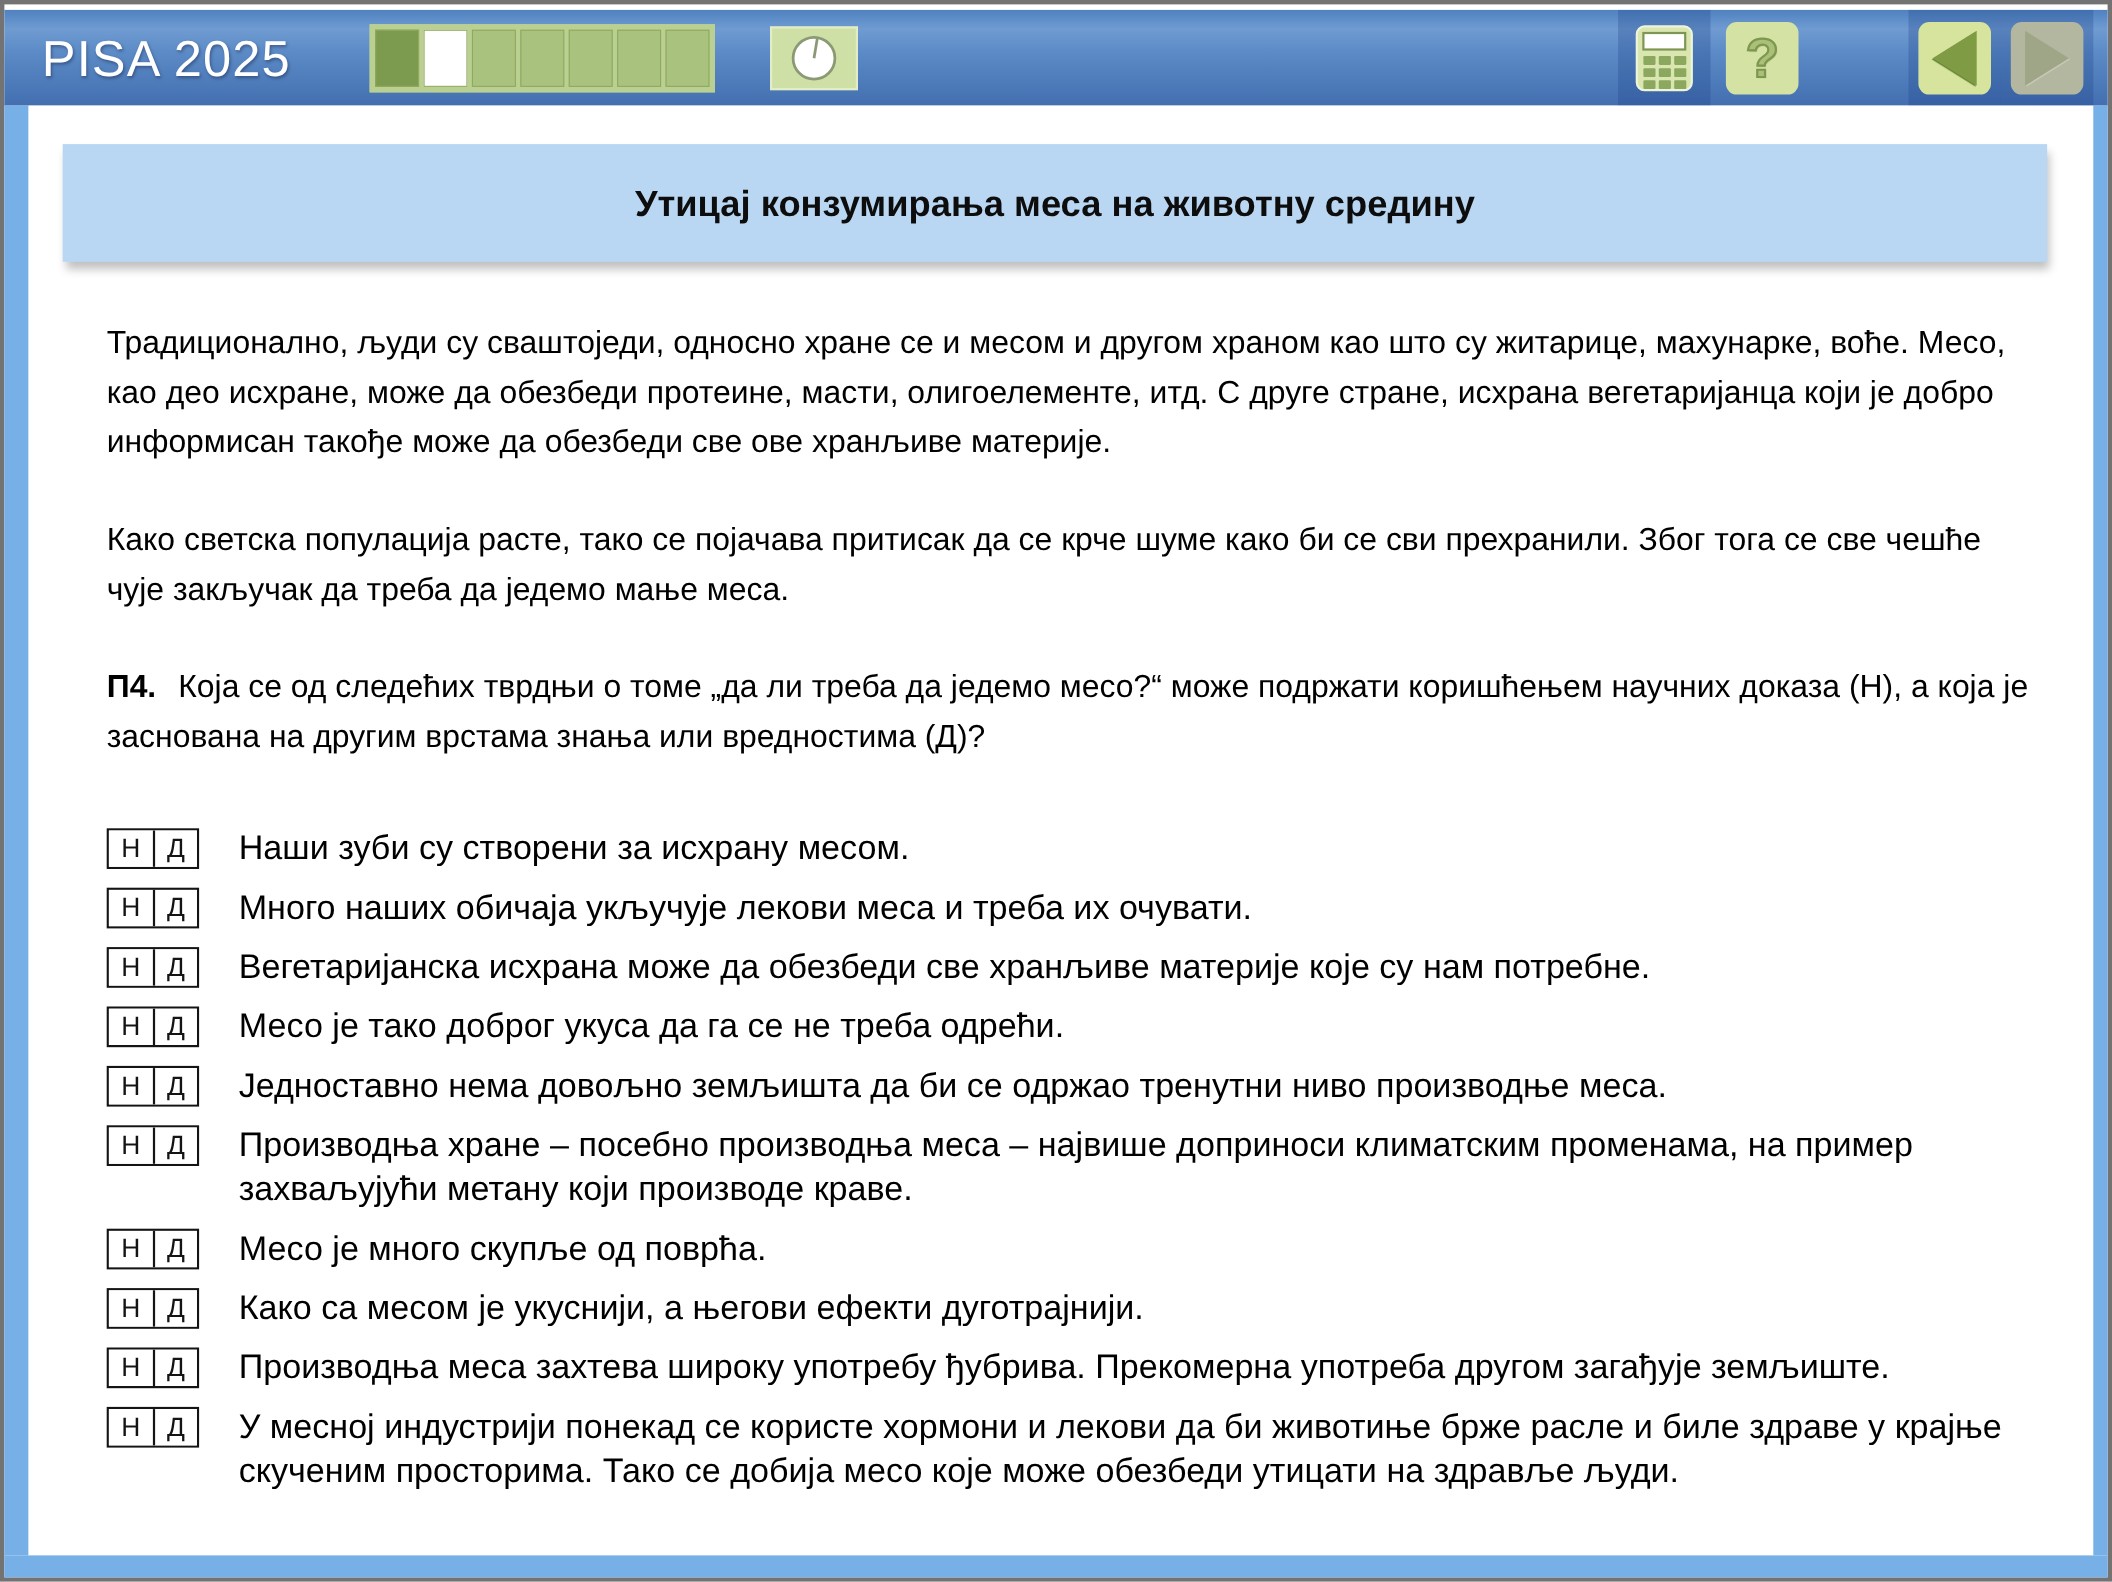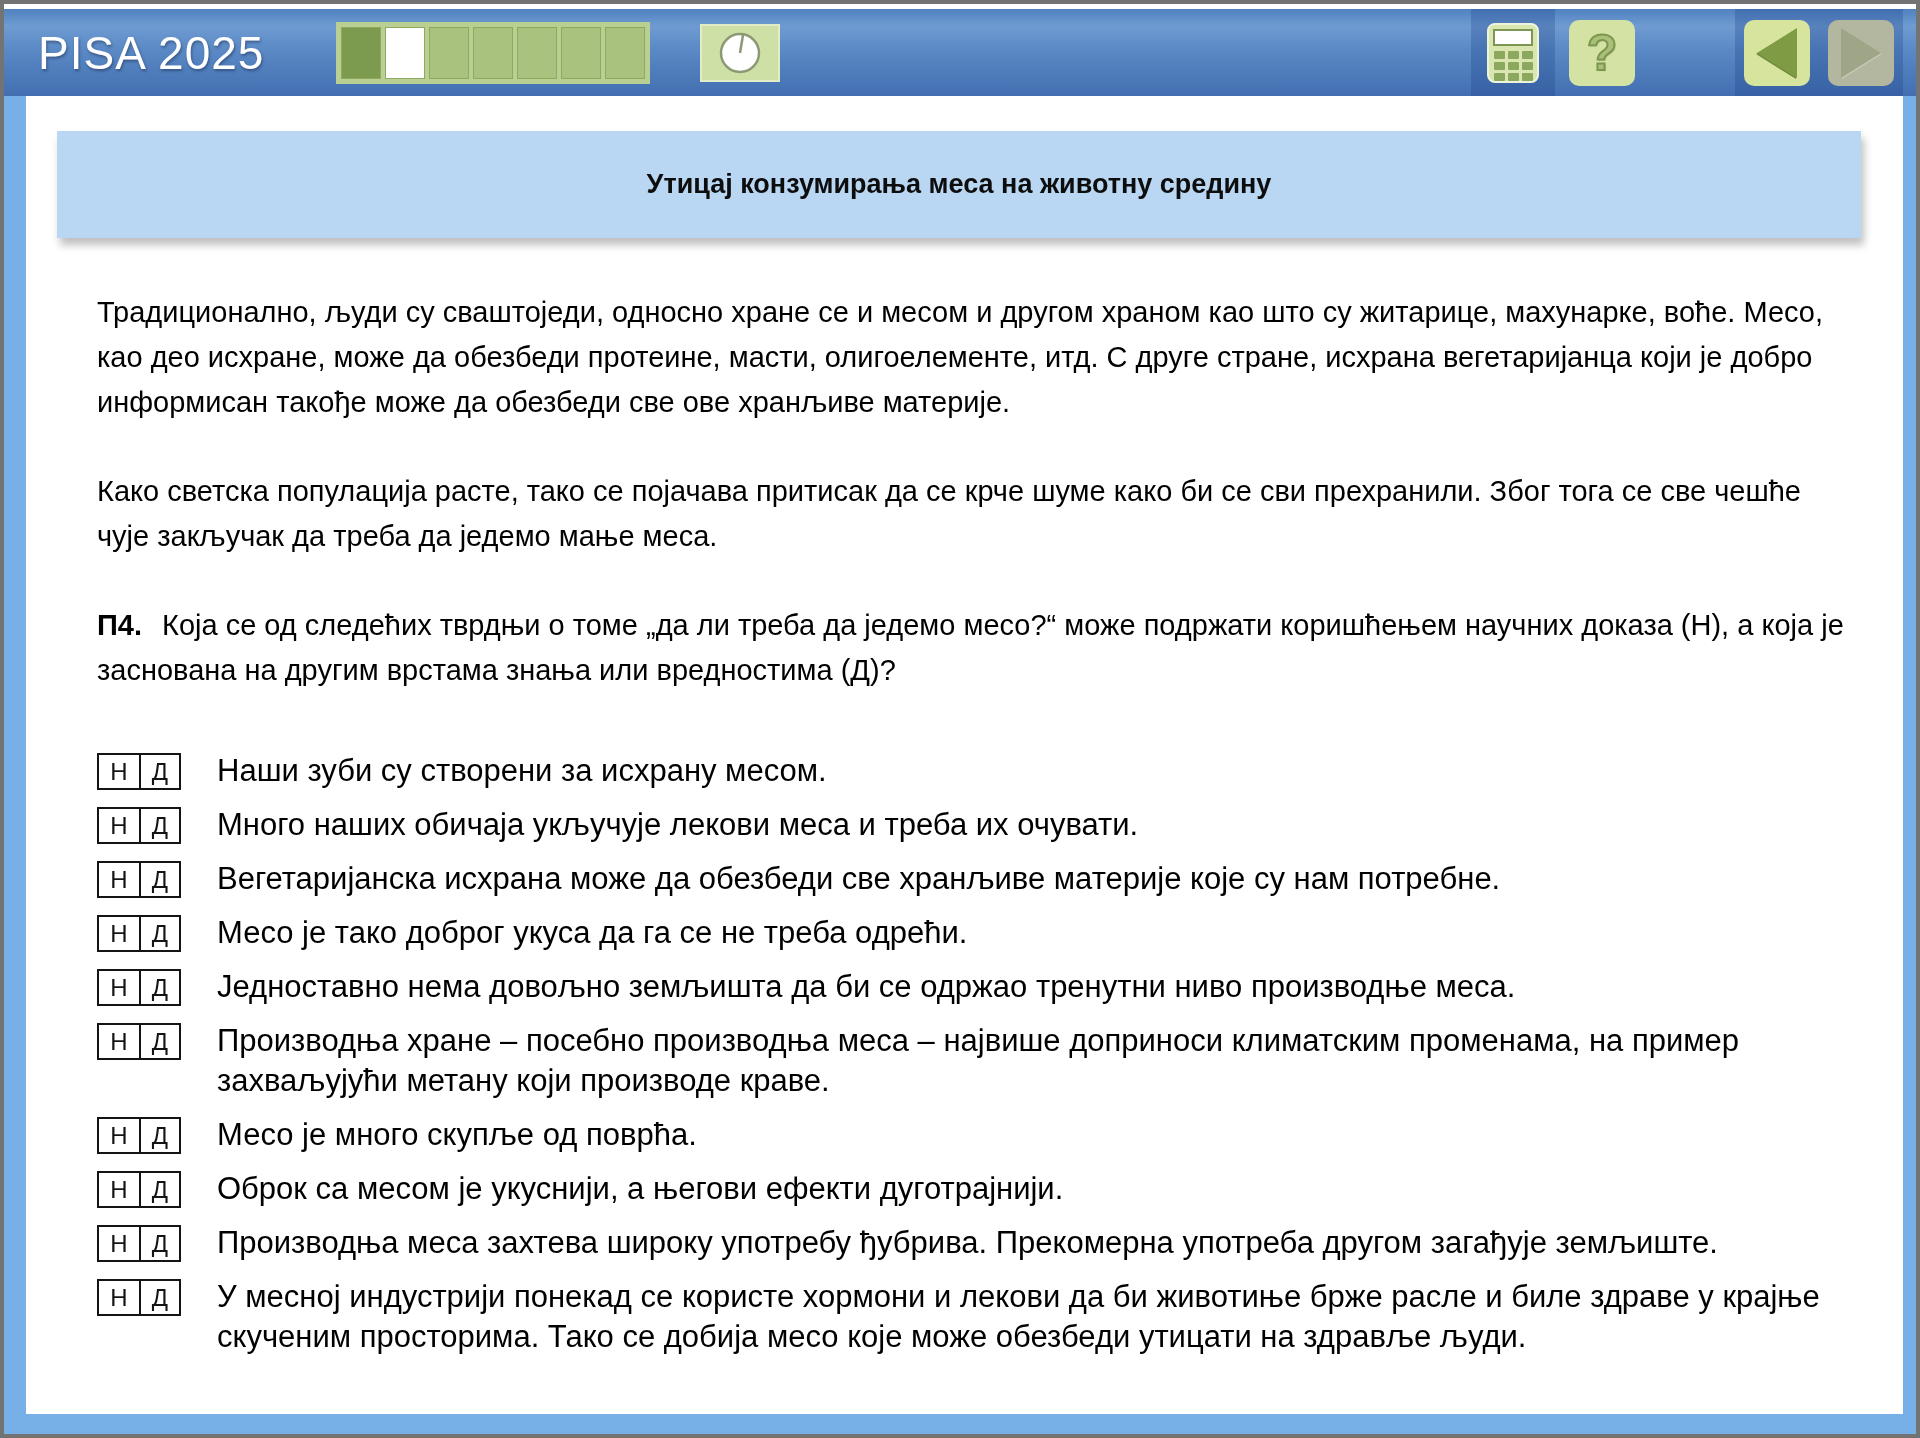--- a/index.html
+++ b/index.html
@@ -91,21 +91,21 @@
   .content { flex: 1 1 auto; background: #ffffff; overflow: hidden; }
   
   .title-bar {
     margin: 35px 42px 0 31px;
     height: 107px;
     background: #b9d7f2;
     box-shadow: 3px 7px 8px rgba(0,0,0,0.25);
     display: flex; align-items: center; justify-content: center;
   }
   .title-bar h1 {
-    margin: 11px; font-size: 27px; font-weight: bold; color: #0d0d0d;
+    margin: 11px; font-size: 33px; font-weight: bold; color: #0d0d0d;
   }
   
   .text-col { padding: 0 58px 0 71px; color: #000; }
   .text-col p {
     margin: 44px 0 0 0;
     font-size: 29px; line-height: 45px;
   }
   .text-col p.first { margin-top: 52px; }
   .question strong { margin-right: 20px; }
   
@@ -256,21 +256,21 @@
                 <button class="nd-cell">Н</button>
                 <button class="nd-cell">Д</button>
               </div>
               <div class="st-text">Месо је много скупље од поврћа.</div>
             </div>
             <div class="statement">
               <div class="nd-pair">
                 <button class="nd-cell">Н</button>
                 <button class="nd-cell">Д</button>
               </div>
-              <div class="st-text">Оброк са месом је укуснији, а његови ефекти дуготрајнији.</div>
+              <div class="st-text">Како са месом је укуснији, а његови ефекти дуготрајнији.</div>
             </div>
             <div class="statement">
               <div class="nd-pair">
                 <button class="nd-cell">Н</button>
                 <button class="nd-cell">Д</button>
               </div>
               <div class="st-text">Производња меса захтева широку употребу ђубрива. Прекомерна употреба другом загађује земљиште.</div>
             </div>
             <div class="statement">
               <div class="nd-pair">

